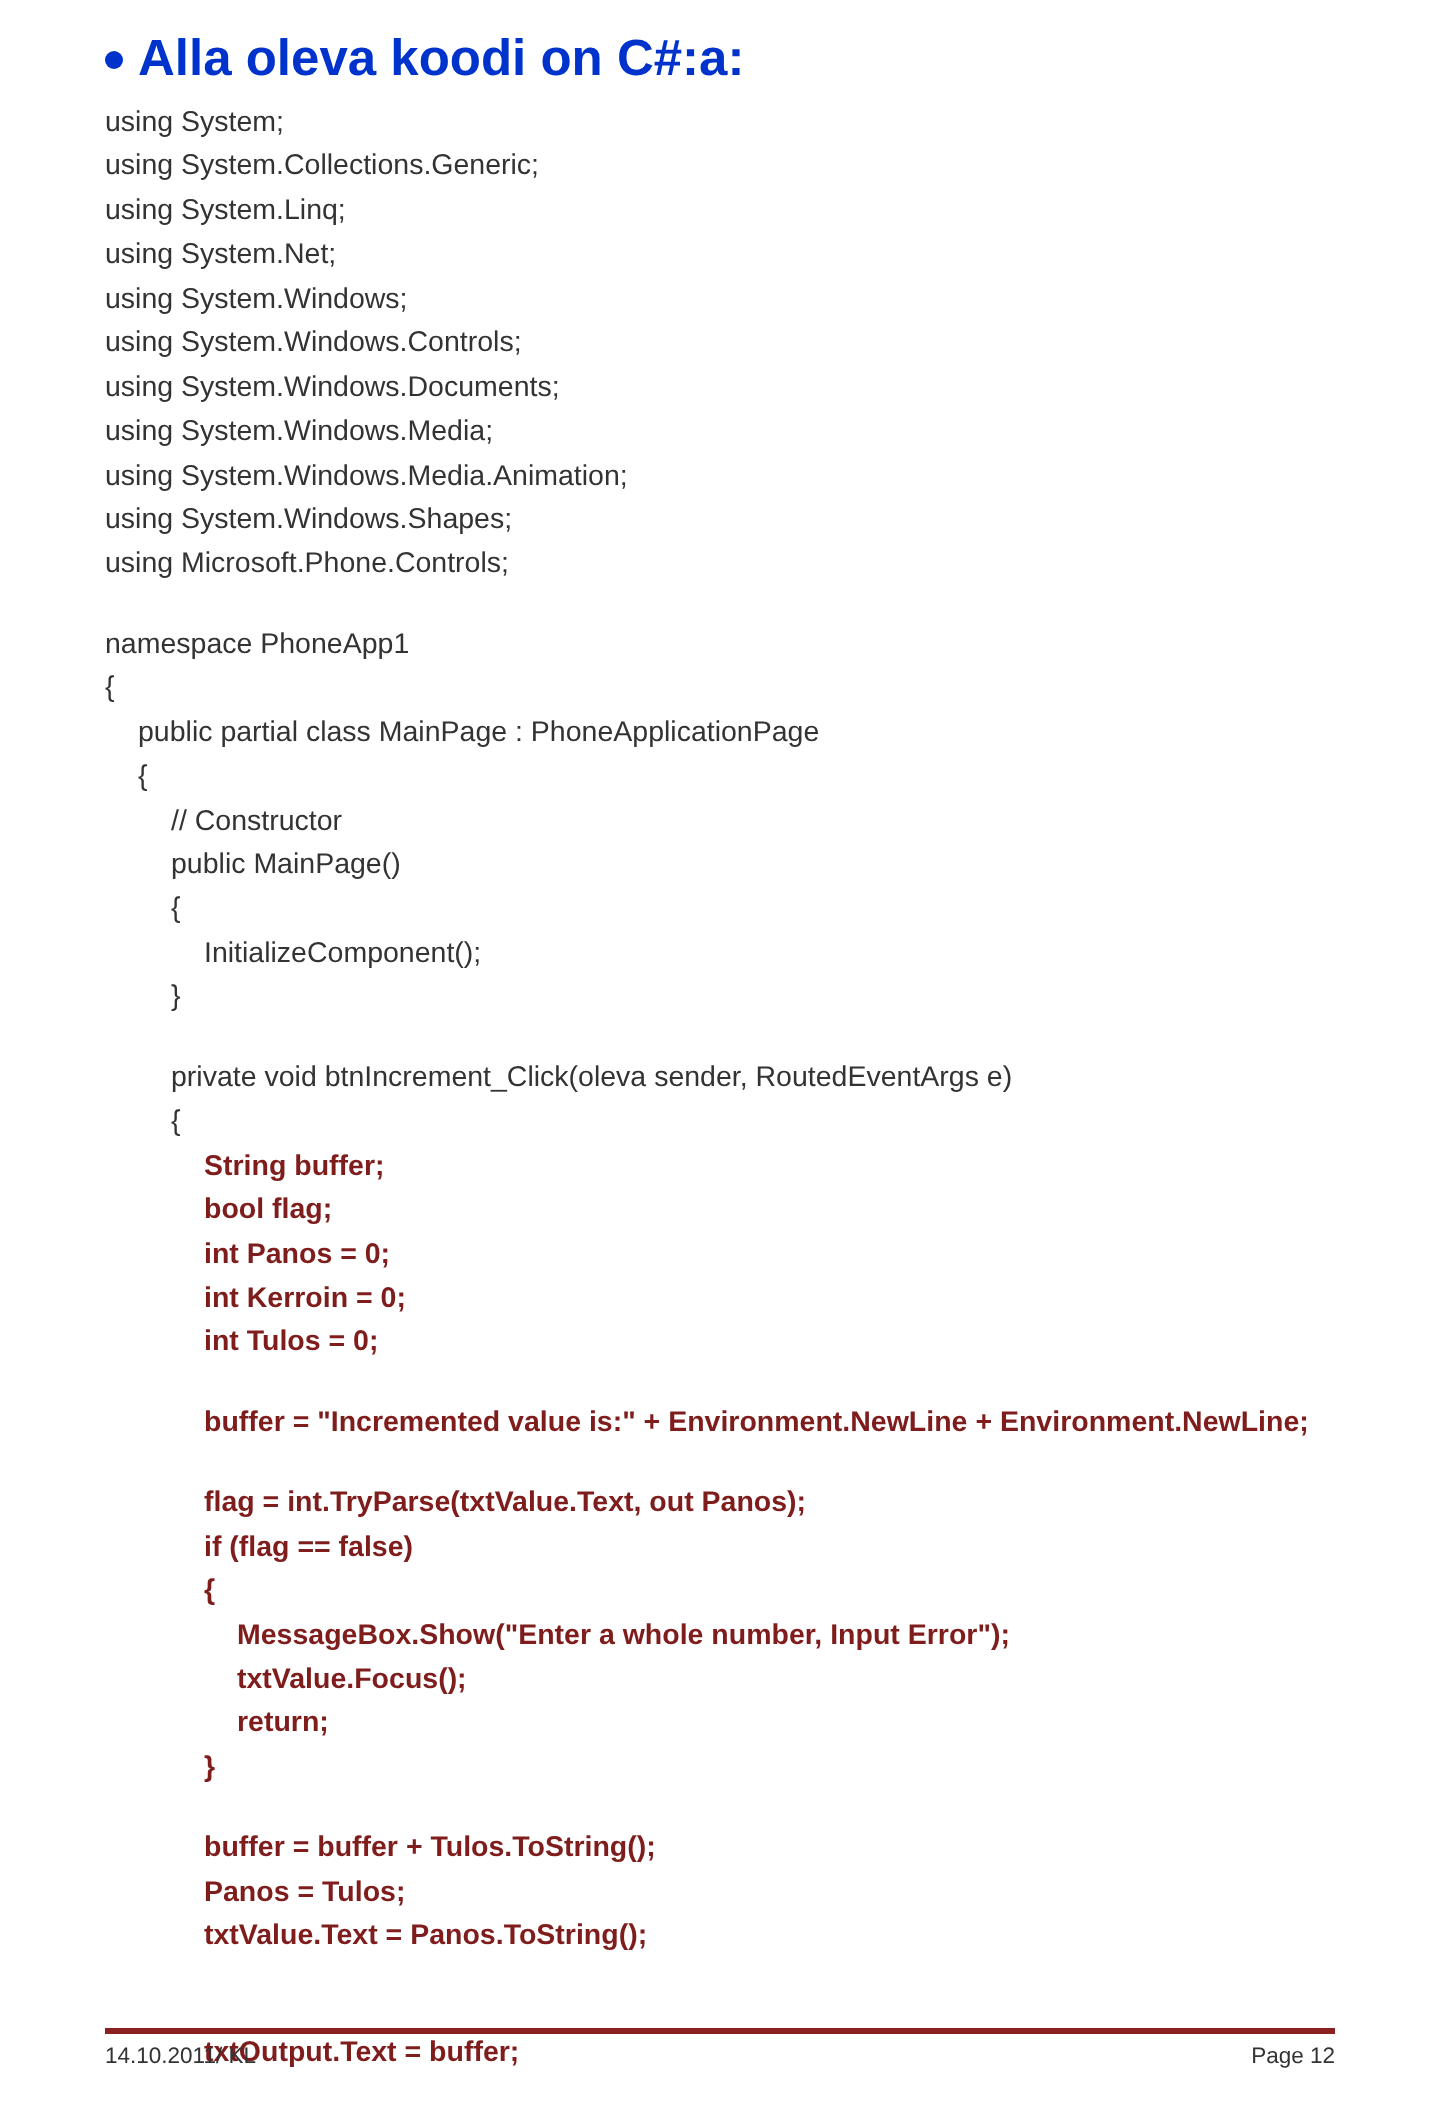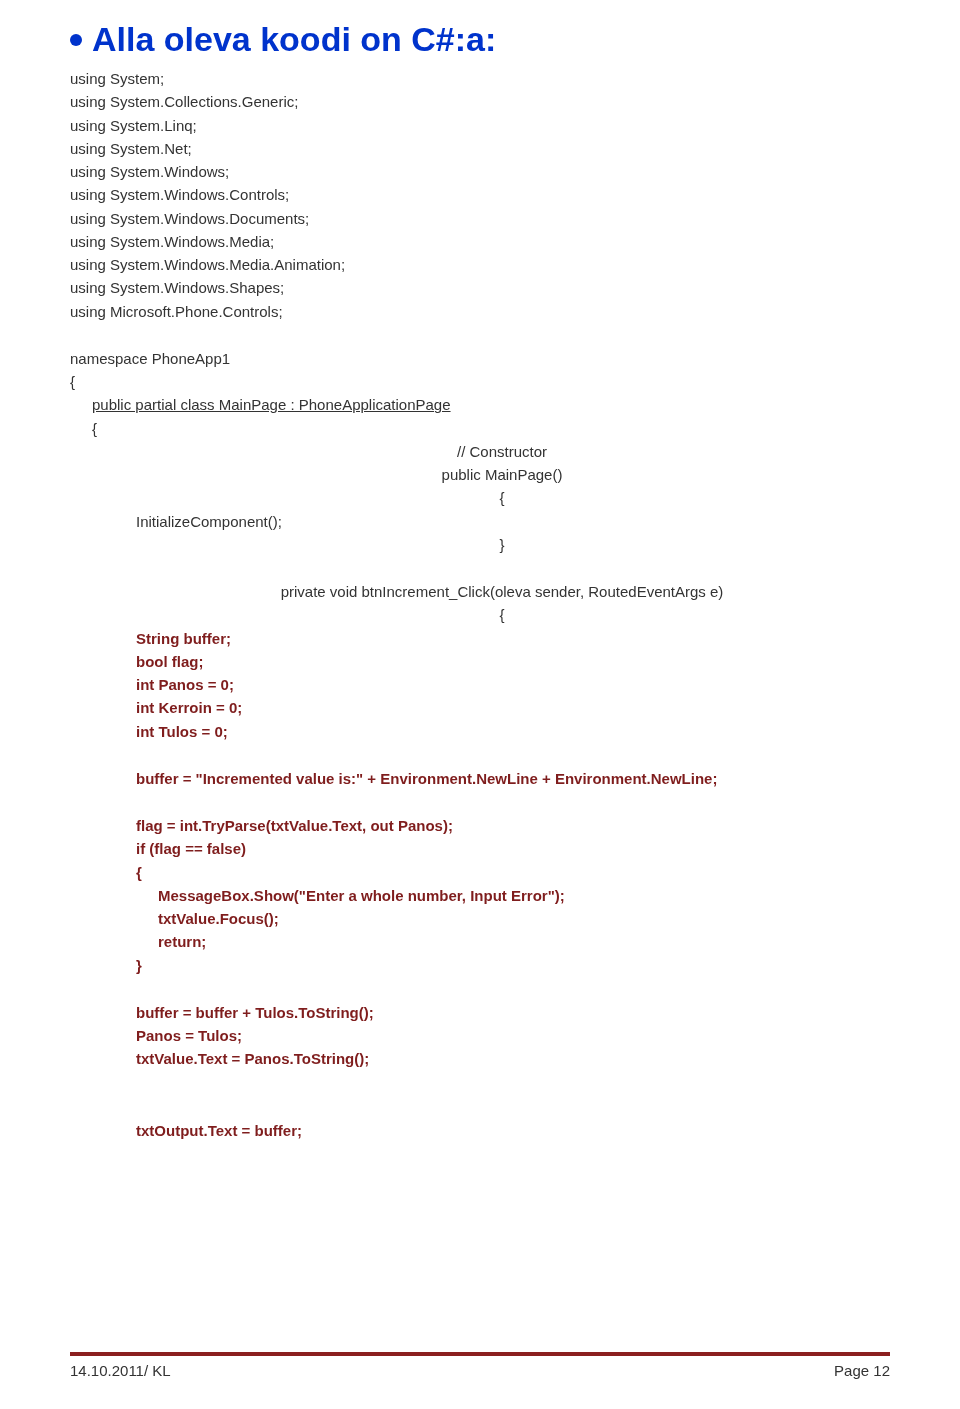--- a/index.html
+++ b/index.html
@@ -26,27 +26,27 @@
     margin-right: 10px;
     flex-shrink: 0;
   }
   .heading {
     color: #0033cc;
     font-size: 34px;
     font-weight: bold;
   }
   .code-block {
     font-family: Arial, Helvetica, sans-serif;
-    font-size: 15px;
+    font-size: 19px;
     line-height: 1.55;
     color: #333;
   }
   .code-line { white-space: pre; }
-  .indent1 { padding-left: 22px; text-decoration: underline; }
-  .indent2 { padding-left: 44px; text-align: center; }
+  .indent1 { padding-left: 22px; }
+  .indent2 { padding-left: 44px; }
   .indent3 { padding-left: 66px; }
   .indent4 { padding-left: 88px; }
   .blue-bold {
     color: #7f1d1d;
     font-weight: bold;
   }
   .spacer { height: 24px; }
   .footer {
     position: absolute;
     left: 70px;

